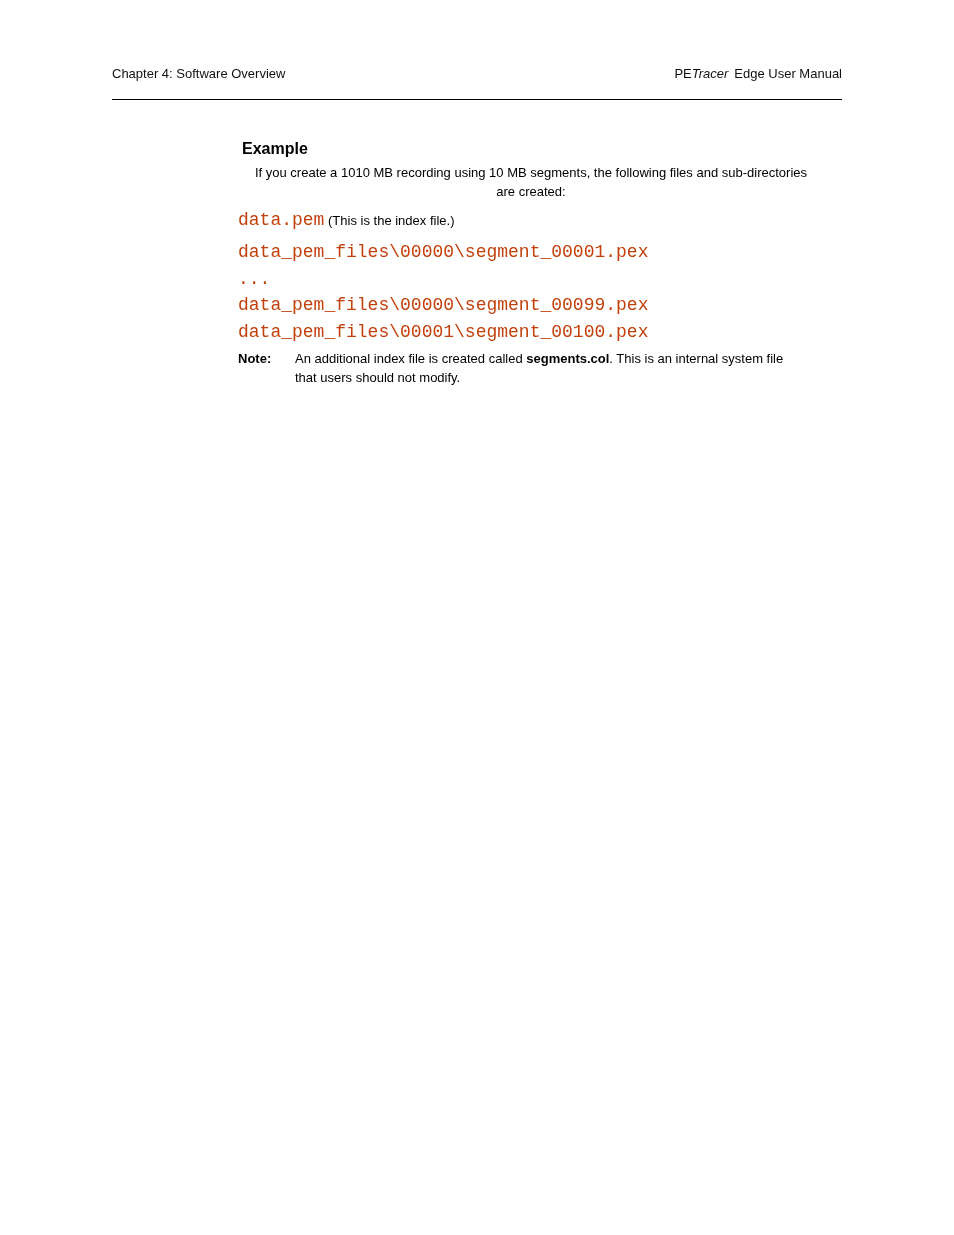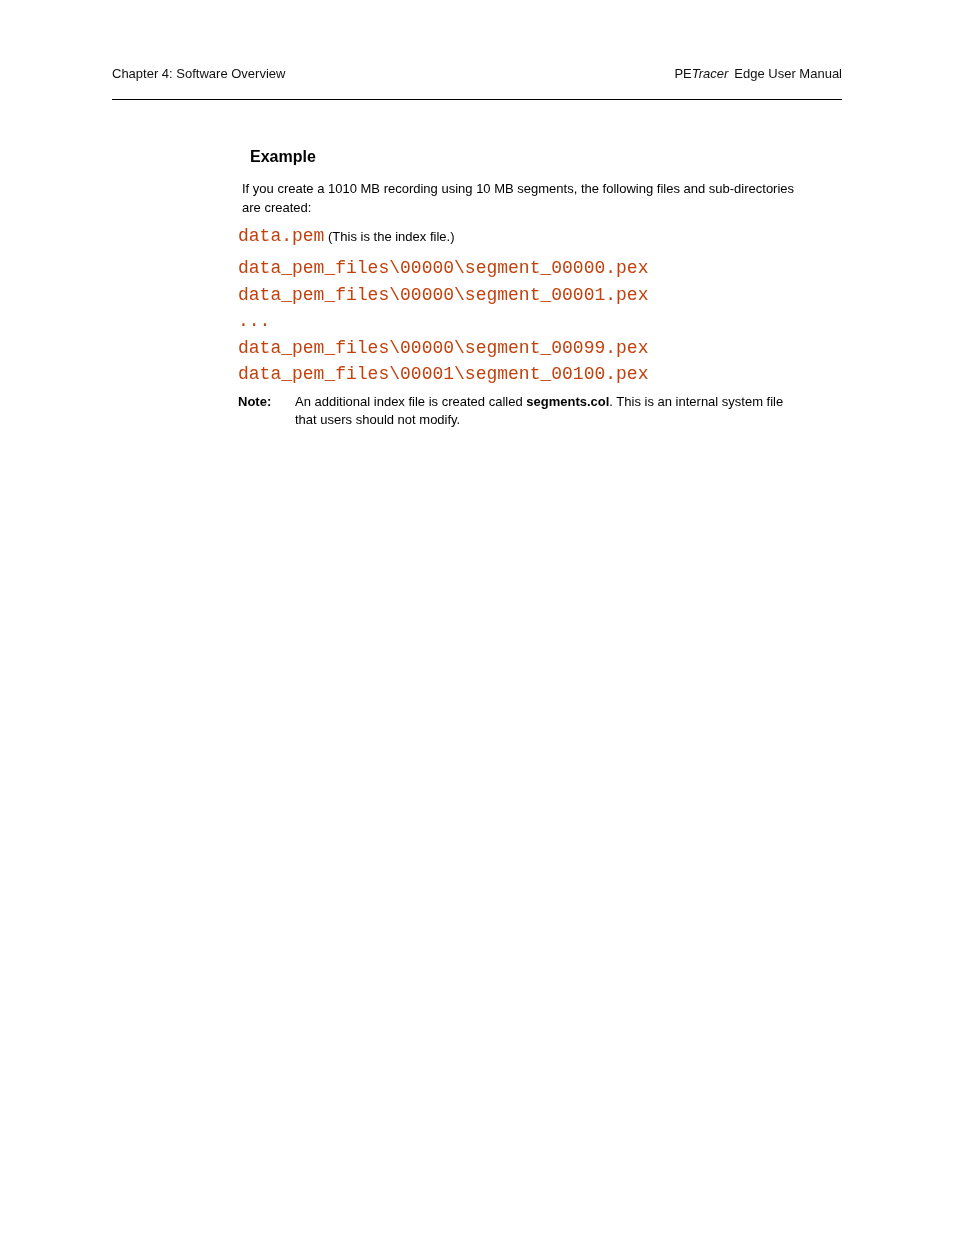--- a/index.html
+++ b/index.html
@@ -47,31 +47,32 @@
   .rule.footer-rule { top: 1135px; }
 
   
   .content {
     position: absolute;
     left: 238px;
     top: 135px;
     width: 570px;
   }
   .section-heading {
-    margin: 12px;
+    margin: 4px;
     font-size: 16px;
     line-height: 20px;
     font-weight: bold;
     color: #000000;
   }
   .intro {
-    margin: 4px 0 0 4px;
+    margin: 4px 0 0 12px;
     font-size: 13px;
     line-height: 19px;
     width: 562px;
+    text-align: center;
   }
   .index-line {
     margin: 9px 0 0 0;
     font-size: 13px;
     line-height: 20px;
   }
   .mono {
     font-family: "Liberation Mono", monospace;
     font-size: 18px;
     color: #c2410c;
@@ -132,21 +133,20 @@
   <div class="rule header-rule"></div>
 
   <div class="content">
     <h2 class="section-heading">Example</h2>
 
     <p class="intro">If you create a 1010 MB recording using 10 MB segments, the following files and sub-directories are created:</p>
 
     <p class="index-line"><span class="mono">data.pem</span><span> (This is the index file.)</span></p>
 
     <div class="file-list">
-      <div class="mono file-line">data_pem_files\00000\segment_00000.pex</div>
       <div class="mono file-line">data_pem_files\00000\segment_00001.pex</div>
       <div class="mono file-line">...</div>
       <div class="mono file-line">data_pem_files\00000\segment_00099.pex</div>
       <div class="mono file-line">data_pem_files\00001\segment_00100.pex</div>
     </div>
 
     <div class="note">
       <span class="note-label">Note:</span>
       <p class="note-text"><span>An additional index file is created called </span><b>segments.col</b><span>. This is an internal system file that users should not modify.</span></p>
     </div>

